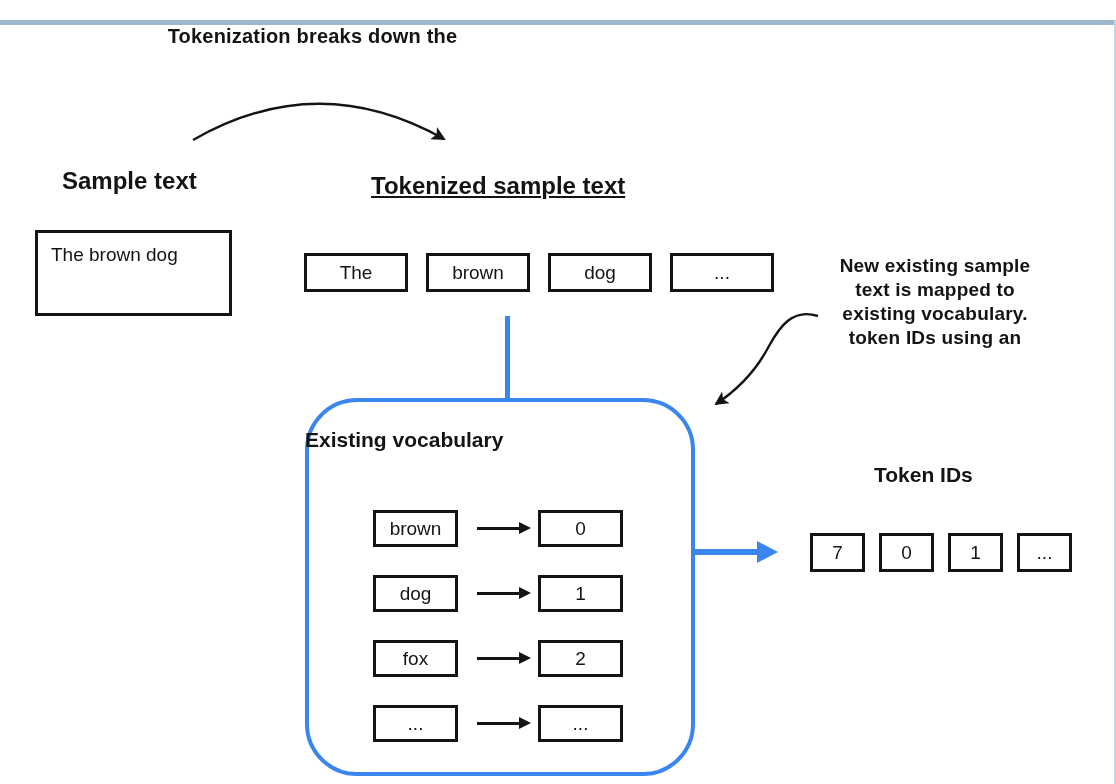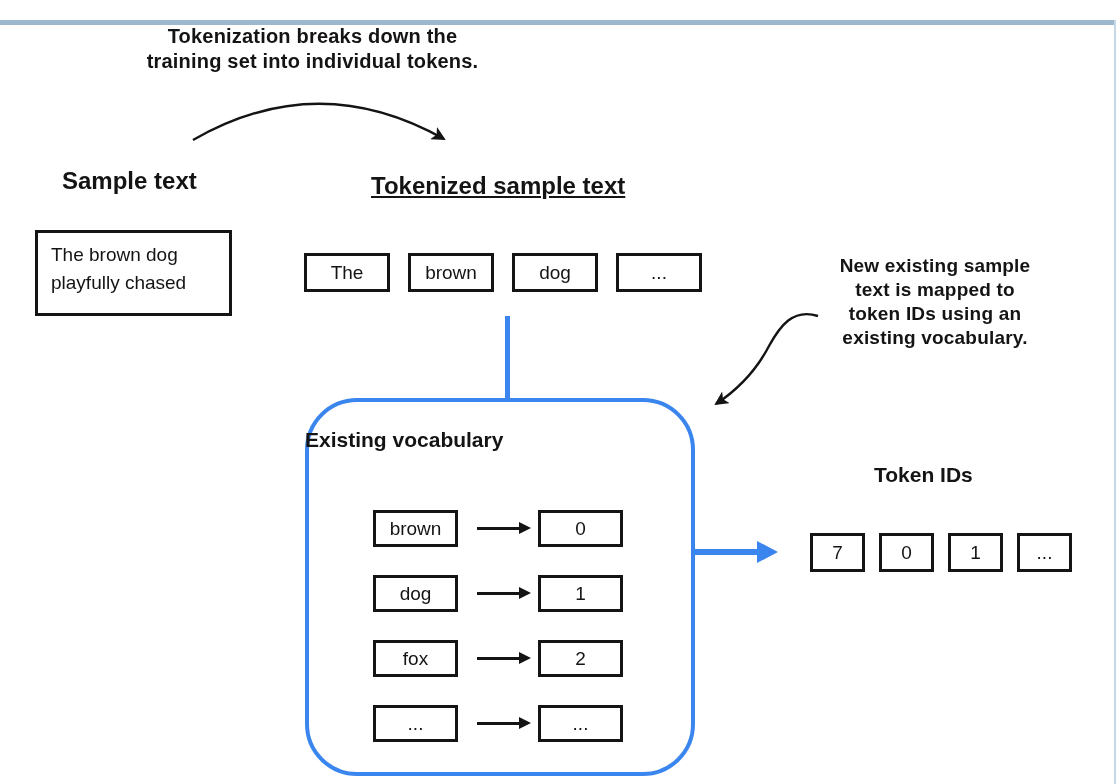--- a/index.html
+++ b/index.html
@@ -24,21 +24,21 @@
   .overlay{position:absolute;left:0;top:0;pointer-events:none;}
 
   .sample-box{
     position:absolute;left:35px;top:210px;width:197px;height:86px;
     border:3px solid #141414;box-sizing:border-box;
     font-size:19px;line-height:28px;padding:8px 0 0 13px;
   }
 
   .token-row{position:absolute;left:304px;top:233px;display:flex;gap:18px;}
   .token-box{
-    width:86px;height:39px;border:3px solid #141414;box-sizing:border-box;
+    width:104px;height:39px;border:3px solid #141414;box-sizing:border-box;
     display:flex;align-items:center;justify-content:center;font-size:19px;
   }
 
   .blue-connector{position:absolute;left:505px;top:296px;width:5px;height:86px;background:#3b86ee;}
 
   .vocab-panel{
     position:absolute;left:305px;top:378px;width:390px;height:378px;
     border:4px solid #3b86ee;border-radius:52px;box-sizing:border-box;
   }
   .vocab-heading{position:absolute;left:305px;top:408px;width:390px;text-align:left;font-weight:bold;font-size:21px;}
@@ -72,37 +72,35 @@
 </head>
 <body>
 
 <div class="canvas">
 
   <div class="top-bar"></div>
   <div class="right-edge"></div>
 
   <div class="caption caption-top">
     <div>Tokenization breaks down the</div>
-    <div>training set into individual tokens.</div>
   </div>
 
   <svg class="overlay" width="1116" height="784" viewBox="0 0 1116 784">
     <defs>
       <marker id="ah" markerUnits="userSpaceOnUse" markerWidth="16" markerHeight="14" refX="12" refY="7" orient="auto">
         <path d="M0,0 L14,7 L0,14 L3.5,7 Z" fill="#141414"></path>
       </marker>
     </defs>
     <path d="M 193 120 Q 318 48 444 119" fill="none" stroke="#141414" stroke-width="2.4" marker-end="url(#ah)"></path>
     <path d="M 818 296 C 793 288 780 306 769 326 C 757 349 740 368 716 384" fill="none" stroke="#141414" stroke-width="2.4" marker-end="url(#ah)"></path>
   </svg>
 
   <div class="heading" style="left:62px;top:147px;">Sample text</div>
   <div class="sample-box">
     <div>The brown dog</div>
-    <div>playfully chased</div>
   </div>
 
   <div class="heading" style="left:371px;top:152px;text-decoration:underline;">Tokenized sample text</div>
   <div class="token-row">
     <div class="token-box">The</div>
     <div class="token-box">brown</div>
     <div class="token-box">dog</div>
     <div class="token-box">...</div>
   </div>
 
@@ -138,22 +136,22 @@
       <div class="row-arrow-wrap">
           <div class="row-arrow"></div>
         </div>
       <div class="id-box">...</div>
     </div>
   </div>
 
   <div class="caption caption-right">
     <div>New existing sample</div>
     <div>text is mapped to</div>
+    <div>existing vocabulary.</div>
     <div>token IDs using an</div>
-    <div>existing vocabulary.</div>
   </div>
 
   <div class="blue-arrow"></div>
 
   <div class="heading tokenid-heading" style="left:874px;top:443px;">Token IDs</div>
   <div class="tokenid-row">
     <div class="tokenid-box">7</div>
     <div class="tokenid-box">0</div>
     <div class="tokenid-box">1</div>
     <div class="tokenid-box">...</div>

